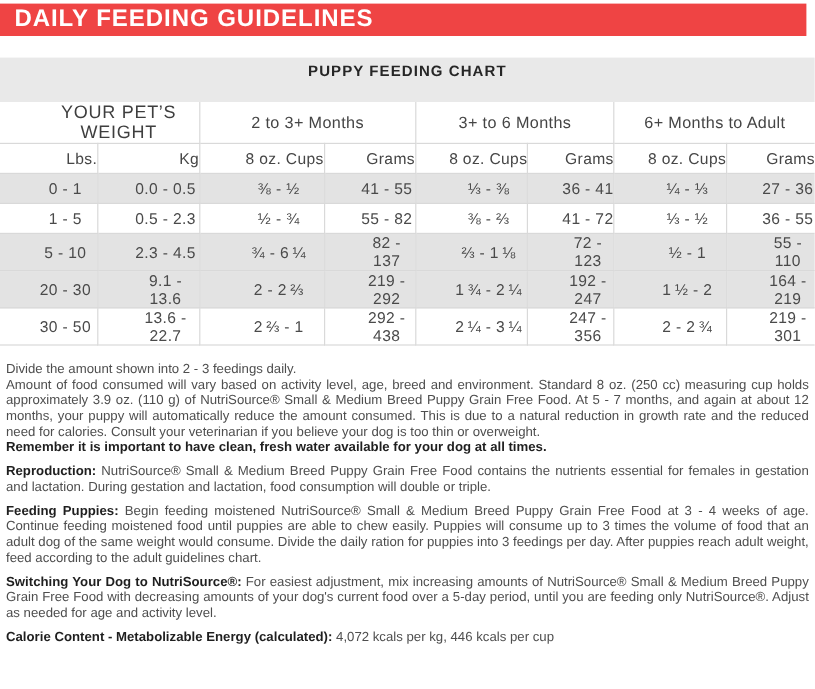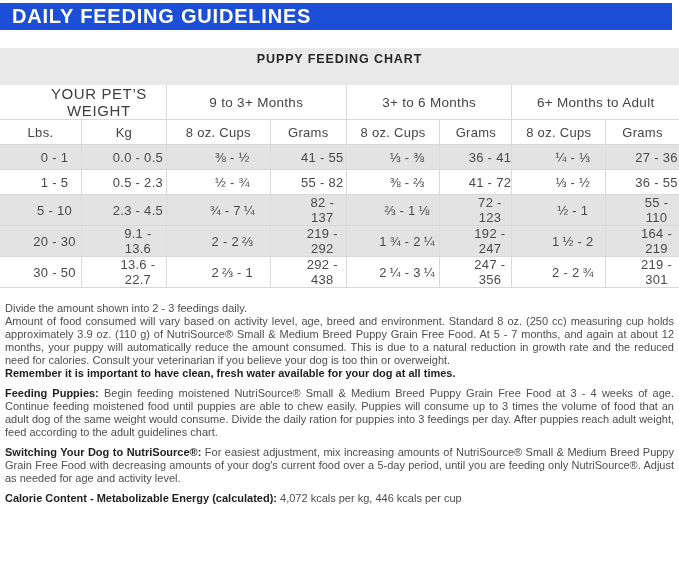--- a/index.html
+++ b/index.html
@@ -6,21 +6,21 @@
   html, body { margin: 0; padding: 0; }
   body {
     width: 679px; height: 574px;
     background: #ffffff;
     overflow: hidden;
     font-family: "Liberation Sans", "DejaVu Sans", sans-serif;
   }
   .title-bar {
     margin: 3px 7px 0 0;
     height: 27px;
-    background: #1d4ed8;
+    background: #ef4444;
     display: flex;
     align-items: center;
     padding-left: 12px;
   }
   .title-bar span {
     color: #ffffff;
     font-weight: bold;
     font-size: 20px;
     letter-spacing: 0.8px;
   }
@@ -59,20 +59,21 @@
   .group-row th.last, .col-row th.last { border-right: none; }
   .col-row th {
     font-weight: normal;
     font-size: 13px;
     color: #464646;
     height: 25px;
     border-right: 1px solid #d9d9d9;
     border-bottom: 1px solid #d9d9d9;
     letter-spacing: 0.3px;
     background: #ffffff;
+    text-align: right;
   }
   tbody td {
     text-align: center;
     font-size: 13px;
     color: #4a4a4a;
     height: 25px;
     border-right: 1px solid #d9d9d9;
     border-bottom: 1px solid #d9d9d9;
     letter-spacing: 0.3px;
     padding-left: 28px;
@@ -110,21 +111,21 @@
         <col style="width:15.3%">
         <col style="width:11.2%">
         <col style="width:13.8%">
         <col style="width:10.6%">
         <col style="width:13.8%">
         <col style="width:10.8%">
       </colgroup>
       <thead>
         <tr class="group-row">
           <th colspan="2" class="pet-weight">YOUR PET’S WEIGHT</th>
-          <th colspan="2">9 to 3+ Months</th>
+          <th colspan="2">2 to 3+ Months</th>
           <th colspan="2">3+ to 6 Months</th>
           <th colspan="2" class="last">6+ Months to Adult</th>
         </tr>
         <tr class="col-row">
           <th>Lbs.</th>
           <th>Kg</th>
           <th>8 oz. Cups</th>
           <th>Grams</th>
           <th>8 oz. Cups</th>
           <th>Grams</th>
@@ -149,21 +150,21 @@
             <td>½ - ¾</td>
             <td>55 - 82</td>
             <td>⅜ - ⅔</td>
             <td>41 - 72</td>
             <td>⅓ - ½</td>
             <td>36 - 55</td>
           </tr>
           <tr class="shaded">
             <td>5 - 10</td>
             <td>2.3 - 4.5</td>
-            <td>¾ - 7 ¼</td>
+            <td>¾ - 6 ¼</td>
             <td>82 - 137</td>
             <td>⅔ - 1 ⅛</td>
             <td>72 - 123</td>
             <td>½ - 1</td>
             <td>55 - 110</td>
           </tr>
           <tr class="shaded">
             <td>20 - 30</td>
             <td>9.1 - 13.6</td>
             <td>2 - 2 ⅔</td>
@@ -184,18 +185,19 @@
             <td>219 - 301</td>
           </tr>
         </tbody>
     </table>
   </div>
 
   <div class="notes">
       <p><span>Divide the amount shown into 2 - 3 feedings daily.
 Amount of food consumed will vary based on activity level, age, breed and environment. Standard 8 oz. (250 cc) measuring cup holds approximately 3.9 oz. (110 g) of NutriSource® Small &amp; Medium Breed Puppy Grain Free Food. At 5 - 7 months, and again at about 12 months, your puppy will automatically reduce the amount consumed. This is due to a natural reduction in growth rate and the reduced need for calories. Consult your veterinarian if you believe your dog is too thin or overweight.
 </span><strong>Remember it is important to have clean, fresh water available for your dog at all times.</strong></p>
+      <p><strong>Reproduction: </strong><span>NutriSource® Small &amp; Medium Breed Puppy Grain Free Food contains the nutrients essential for females in gestation and lactation. During gestation and lactation, food consumption will double or triple.</span></p>
       <p><strong>Feeding Puppies: </strong><span>Begin feeding moistened NutriSource® Small &amp; Medium Breed Puppy Grain Free Food at 3 - 4 weeks of age. Continue feeding moistened food until puppies are able to chew easily. Puppies will consume up to 3 times the volume of food that an adult dog of the same weight would consume. Divide the daily ration for puppies into 3 feedings per day. After puppies reach adult weight, feed according to the adult guidelines chart.</span></p>
       <p><strong>Switching Your Dog to NutriSource®: </strong><span>For easiest adjustment, mix increasing amounts of NutriSource® Small &amp; Medium Breed Puppy Grain Free Food with decreasing amounts of your dog's current food over a 5-day period, until you are feeding only NutriSource®. Adjust as needed for age and activity level.</span></p>
       <p><strong>Calorie Content - Metabolizable Energy (calculated): </strong><span>4,072 kcals per kg, 446 kcals per cup</span></p>
     </div>
 
 </div>
 
 </body></html>

